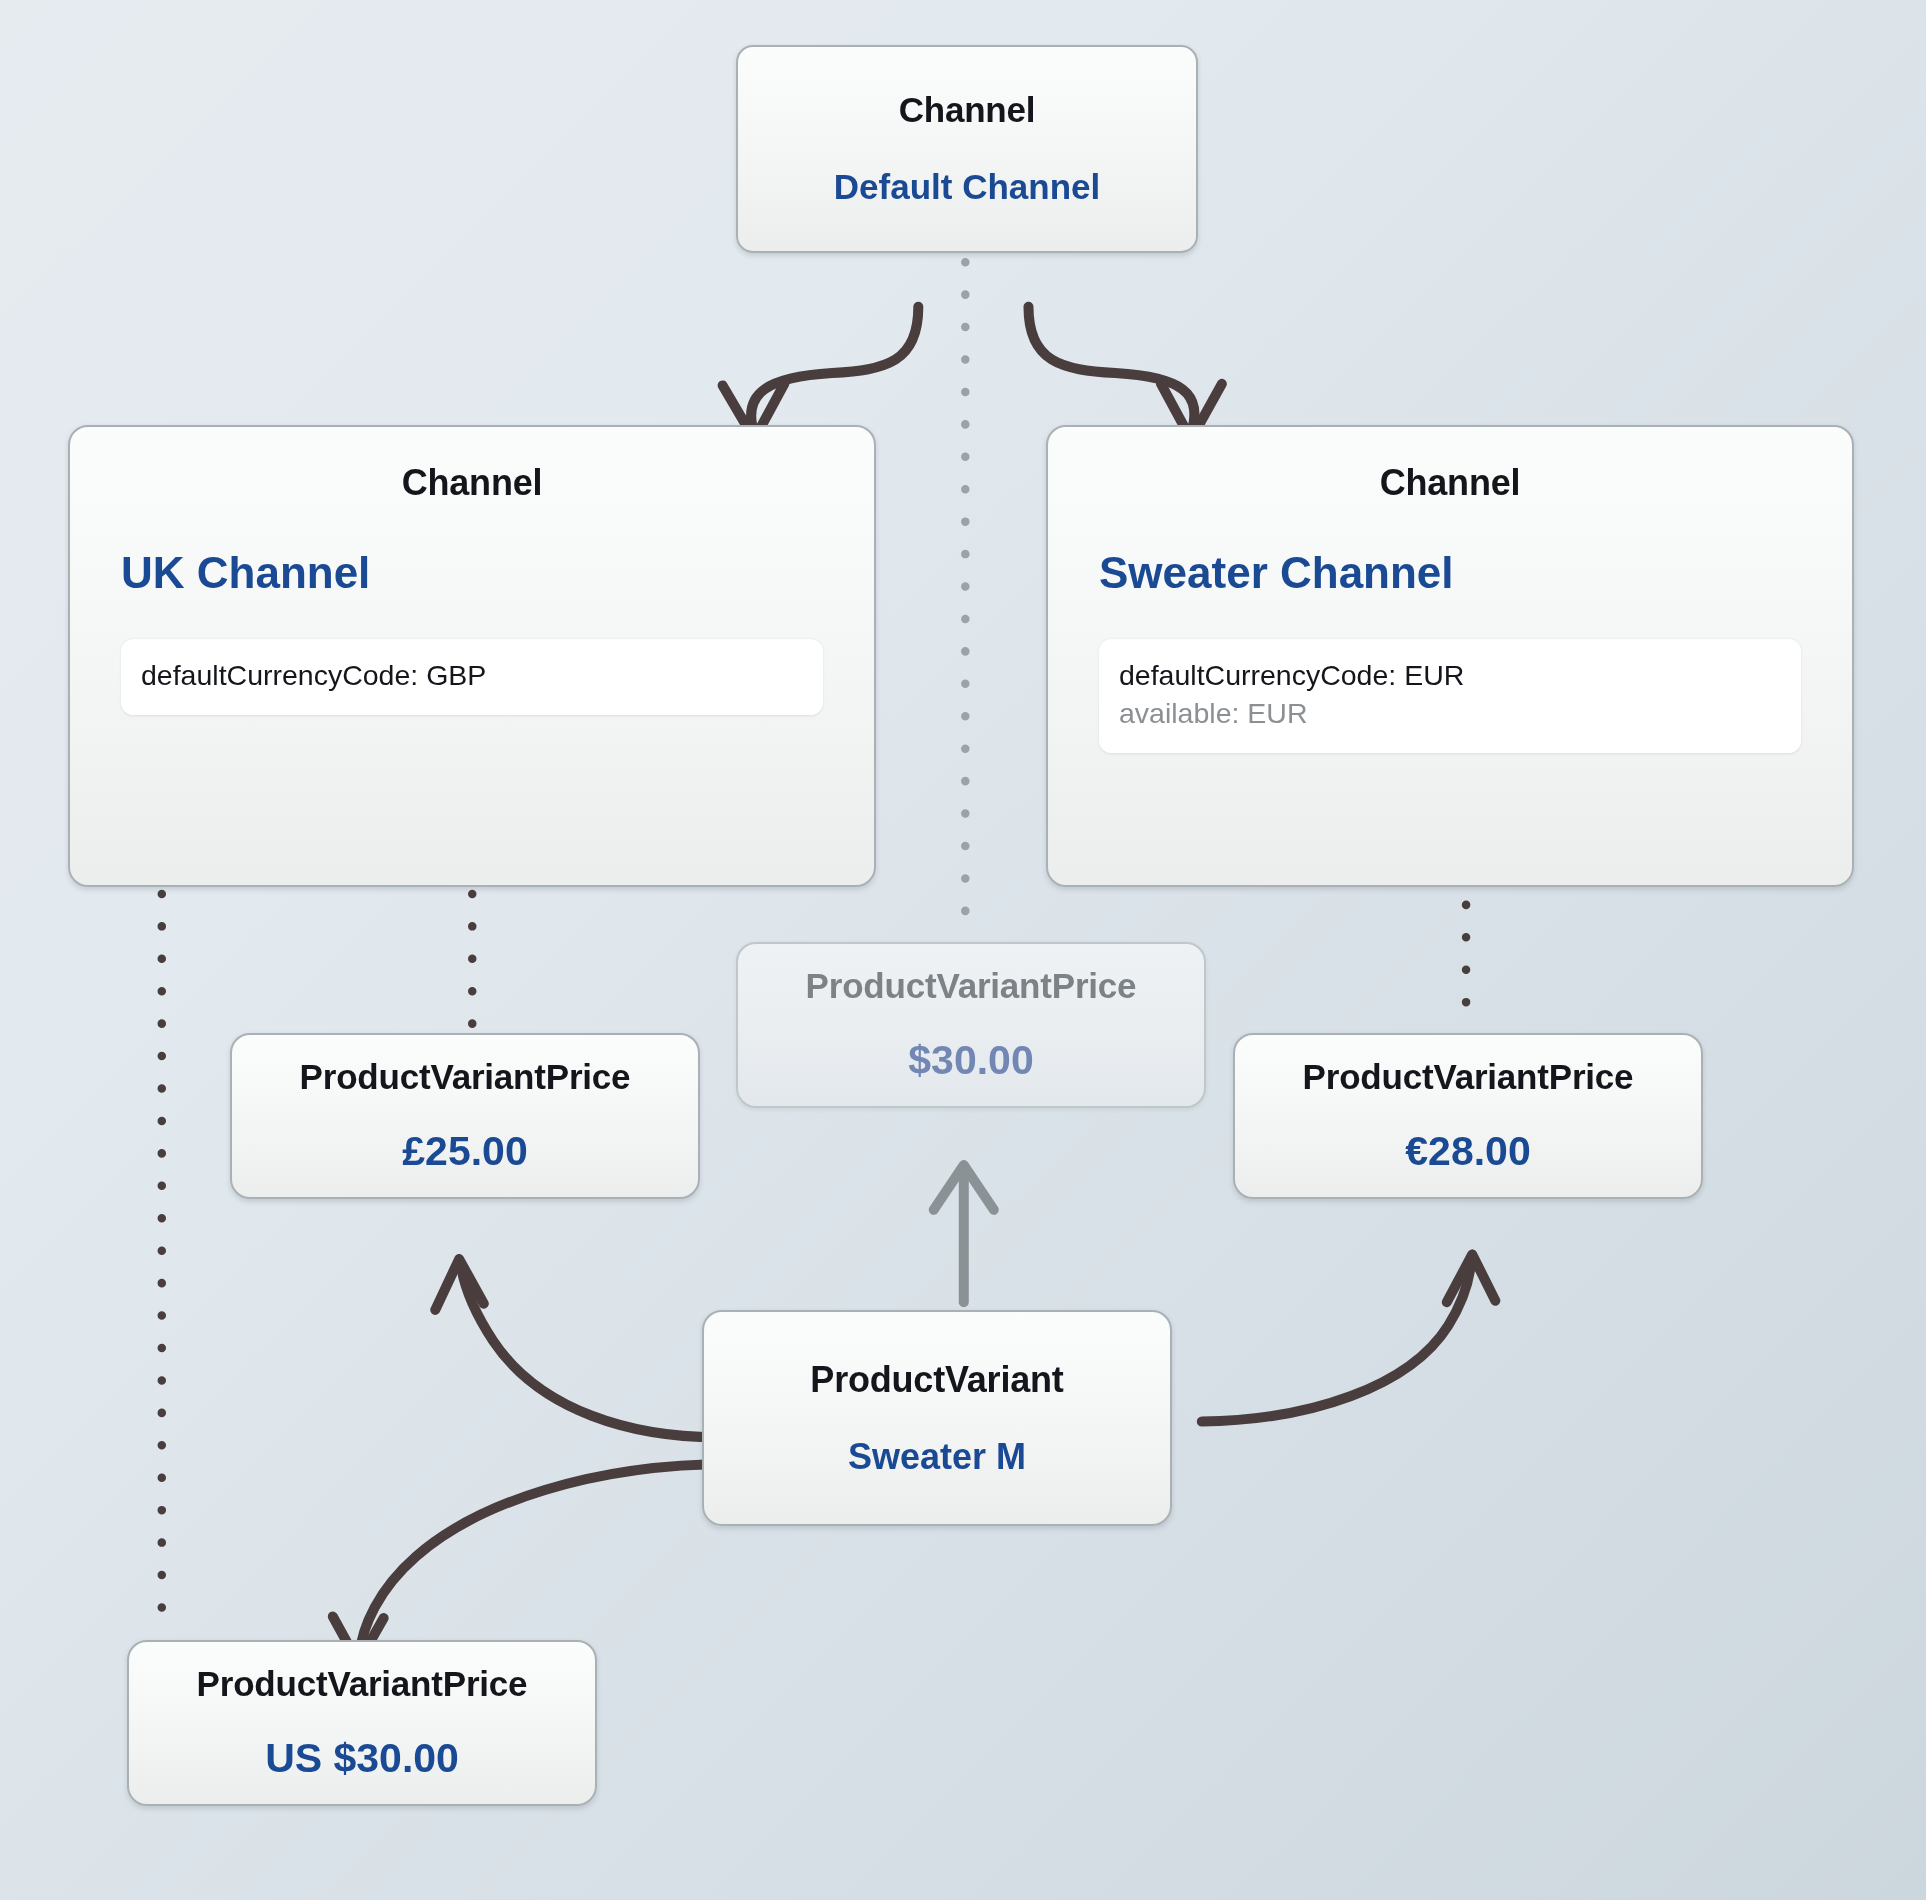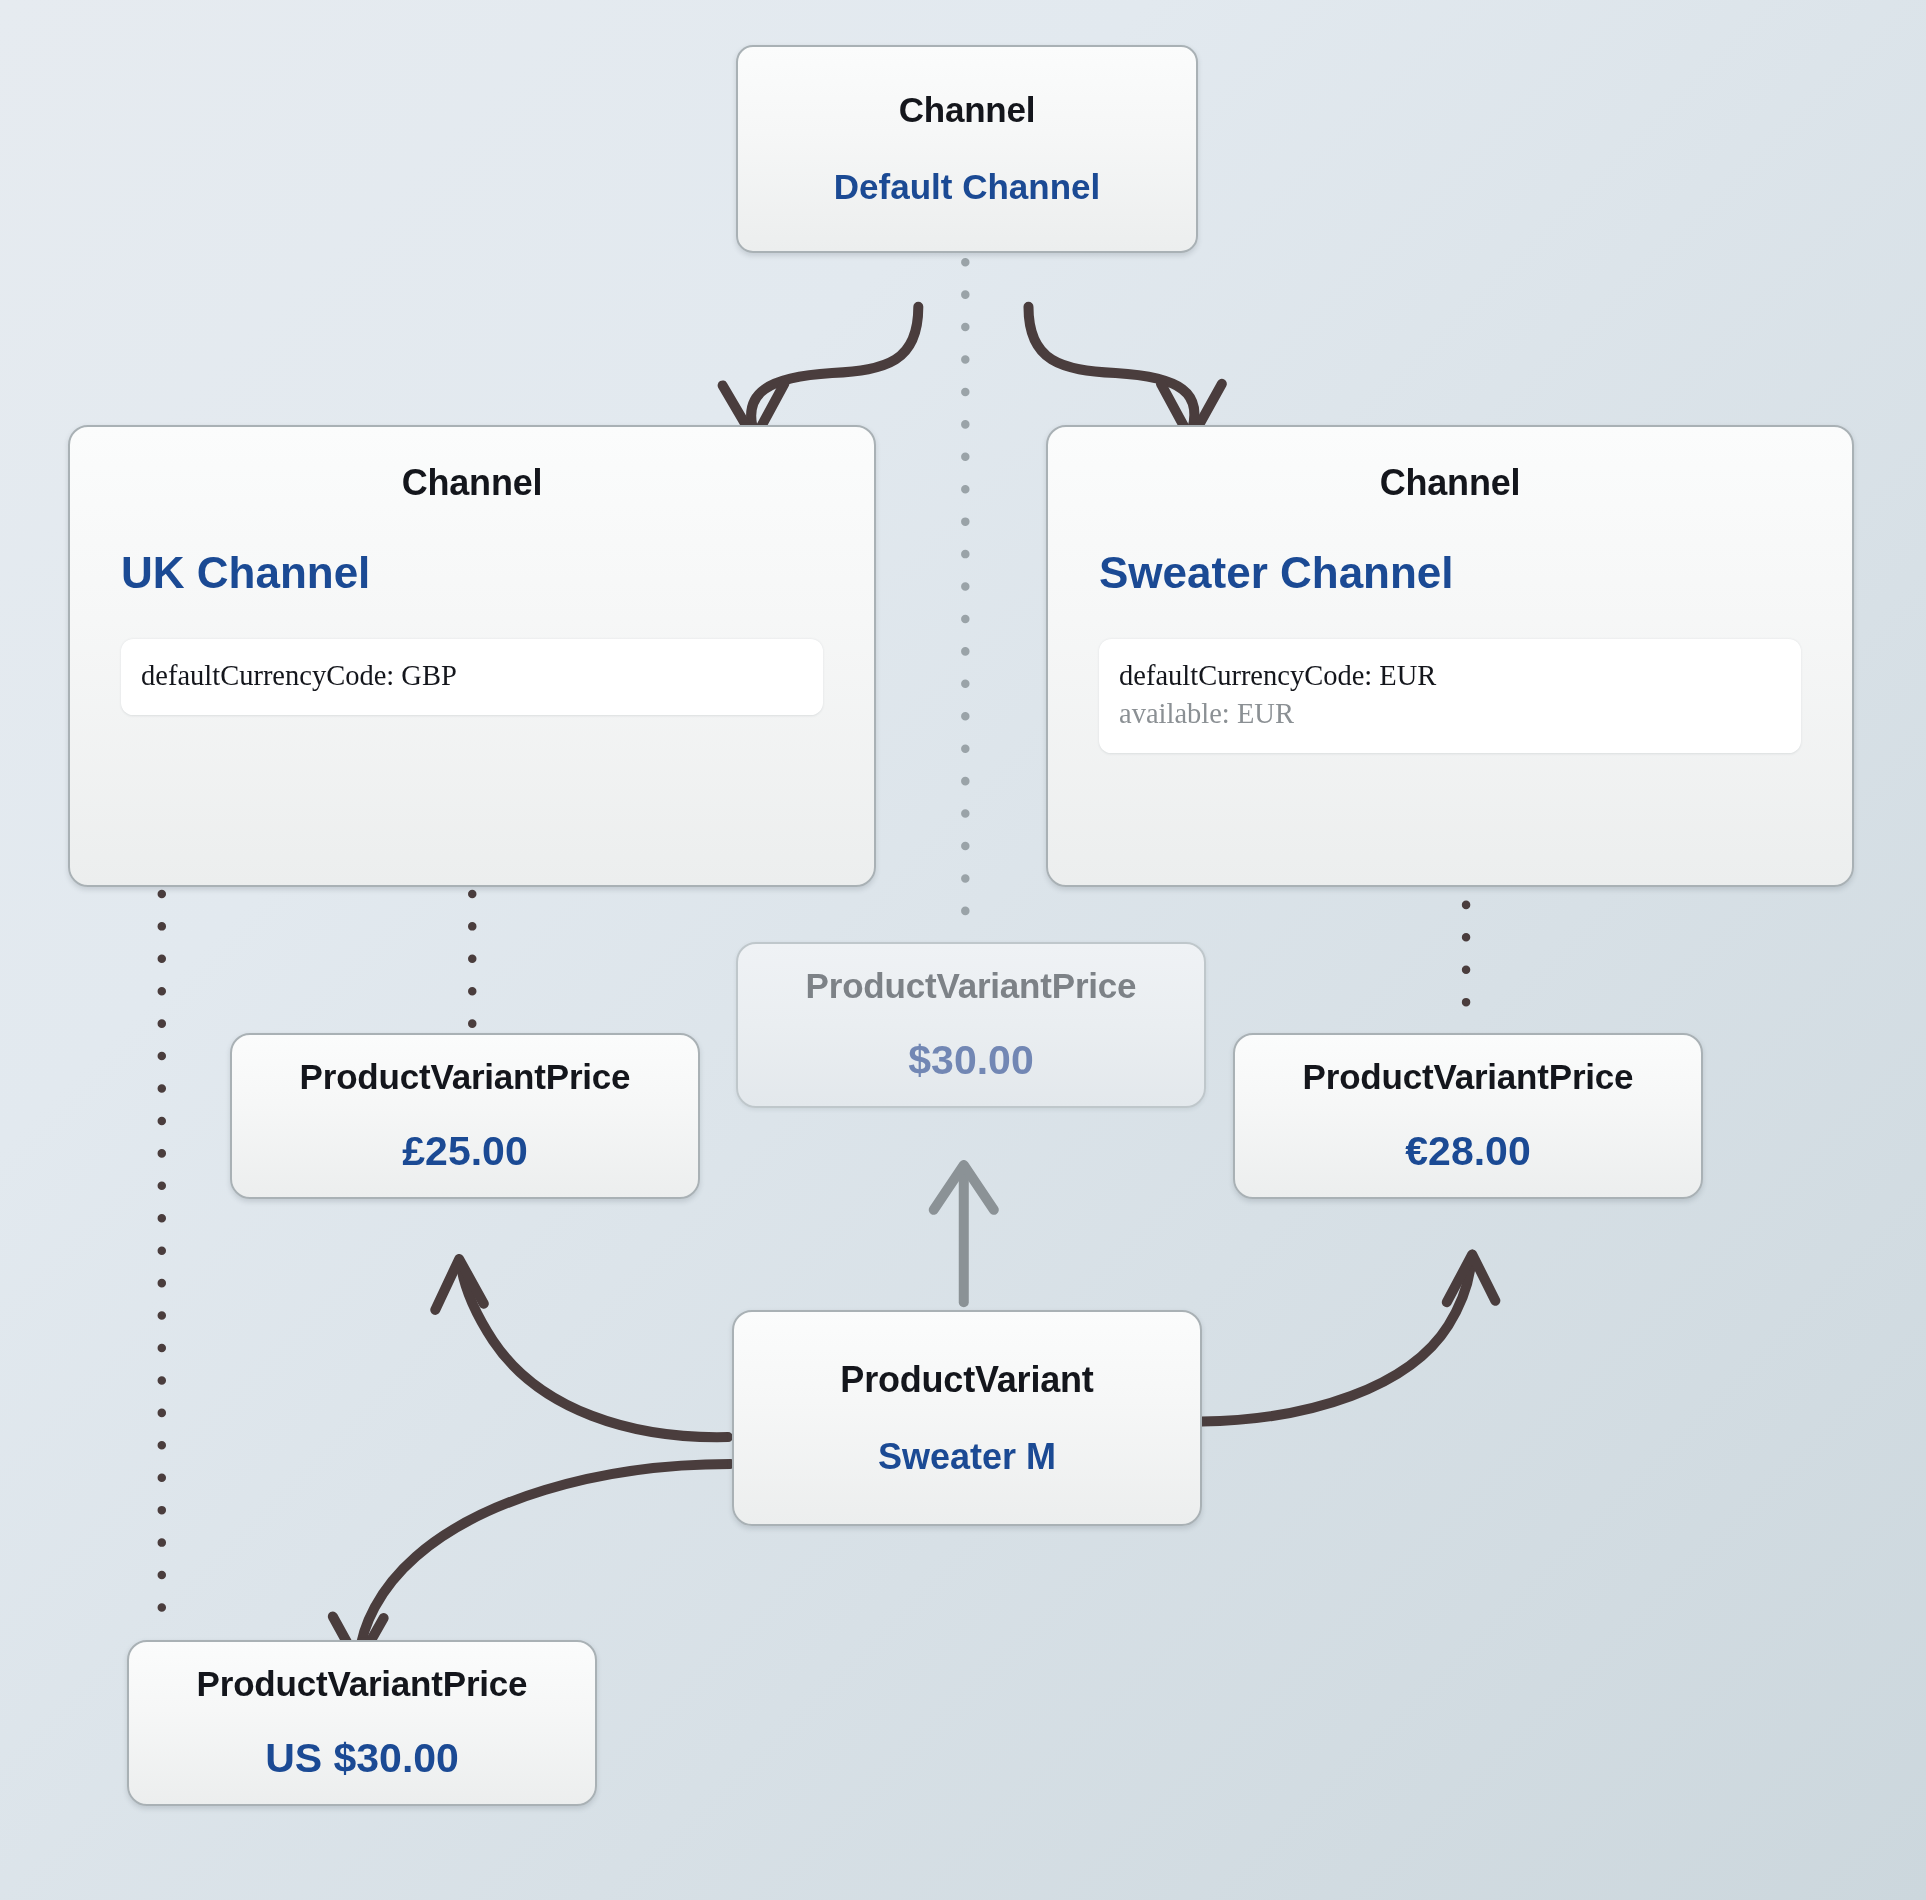--- a/index.html
+++ b/index.html
@@ -97,21 +97,21 @@
     font-size: 44px;
     margin-bottom: 43px;
   }
   .code-box {
     background: #ffffff;
     border-radius: 12.3px;
     padding: 18.5px 20px 20px 20px;
     box-shadow: 0 0.8px 2.3px rgba(60, 75, 85, 0.12);
   }
   .code-line {
-    font-family: Liberation Serif, serif;
+    font-family: Liberation Sans, sans-serif;
     font-size: 28.5px;
     line-height: 1.32;
     white-space: pre;
   }
   .code-line.primary { color: #14161c; }
   .code-line.muted   { color: #8b9094; }
 
   
   .price-node .type  { font-size: 35px; margin-bottom: 34px; }
   .price-node .value { font-size: 41px; }
@@ -141,21 +141,21 @@
     height: 166px;
   }
   #node-price-usd-bottom {
     left: 127px;
     top: 1640px;
     width: 470px;
     height: 166px;
   }
 
   #node-product-variant {
-    left: 732px;
+    left: 702px;
     top: 1310px;
     width: 470px;
     height: 216px;
   }
   #node-product-variant .type  { font-size: 36px; margin-bottom: 39px; }
   #node-product-variant .value { font-size: 36px; }
 </style>
 </head>
 <body>
 

